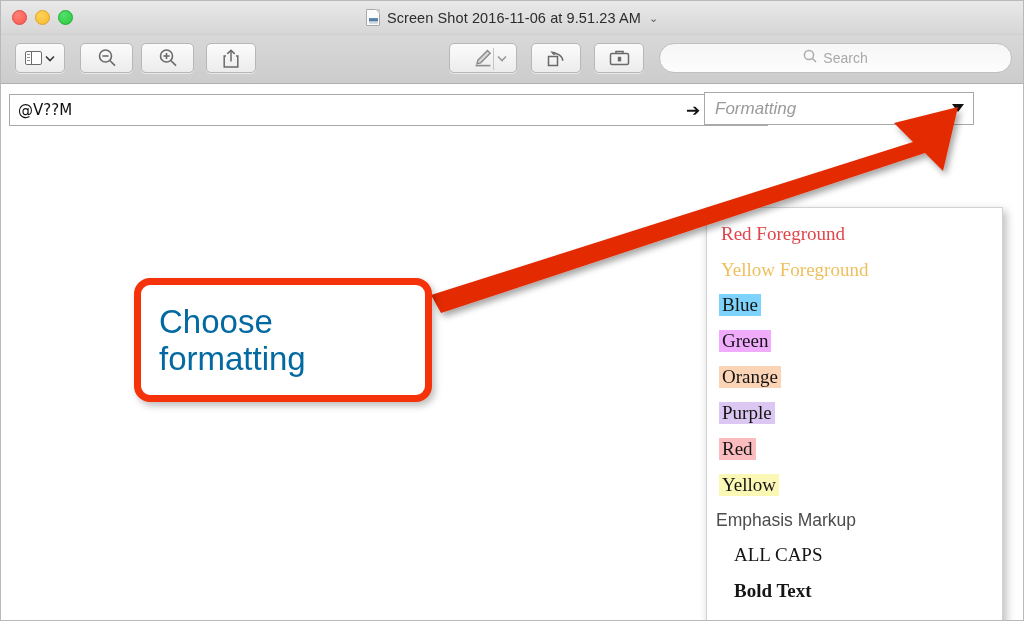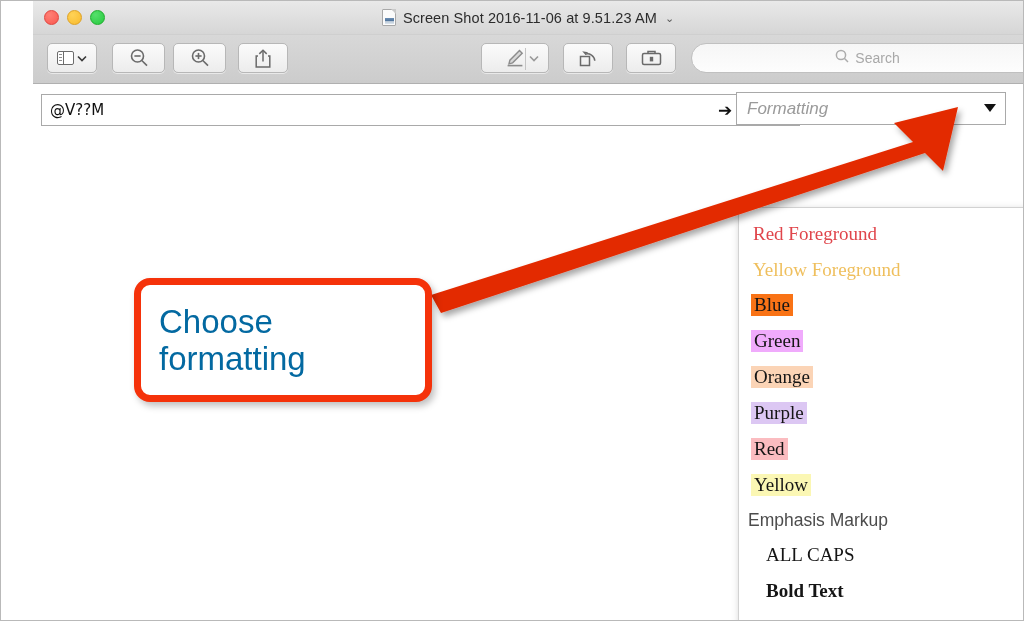--- a/index.html
+++ b/index.html
@@ -16,21 +16,20 @@
 
   
   #window {
     position: absolute;
     left: 0; top: 0;
     width: 1024px; height: 621px;
     background: #ffffff;
     border: 1px solid #b9b9b9;
     box-sizing: border-box;
     overflow: hidden;
-    padding-left: 32px;
   }
 
   #titlebar {
     position: relative;
     height: 33px;
     background: linear-gradient(to bottom, #e9e9e9 0%, #d6d6d6 100%);
     border-bottom: 1px solid #cfcfcf;
   }
 
   .traffic-lights {
@@ -409,21 +408,21 @@
 
       <div class="menu-item fg">
         <span class="mlabel" style="color:#e0454b;">Red Foreground</span>
       </div>
 
       <div class="menu-item fg">
         <span class="mlabel" style="color:#efbf5d;">Yellow Foreground</span>
       </div>
 
       <div class="menu-item">
-        <span class="mlabel" style="background:#f97316;text-align:right;">Blue</span>
+        <span class="mlabel" style="background:#7dd3fc;text-align:right;">Blue</span>
       </div>
 
       <div class="menu-item">
         <span class="mlabel" style="background:#f0abfc;">Green</span>
       </div>
 
       <div class="menu-item">
         <span class="mlabel" style="background:#fbd4b6;">Orange</span>
       </div>
 

